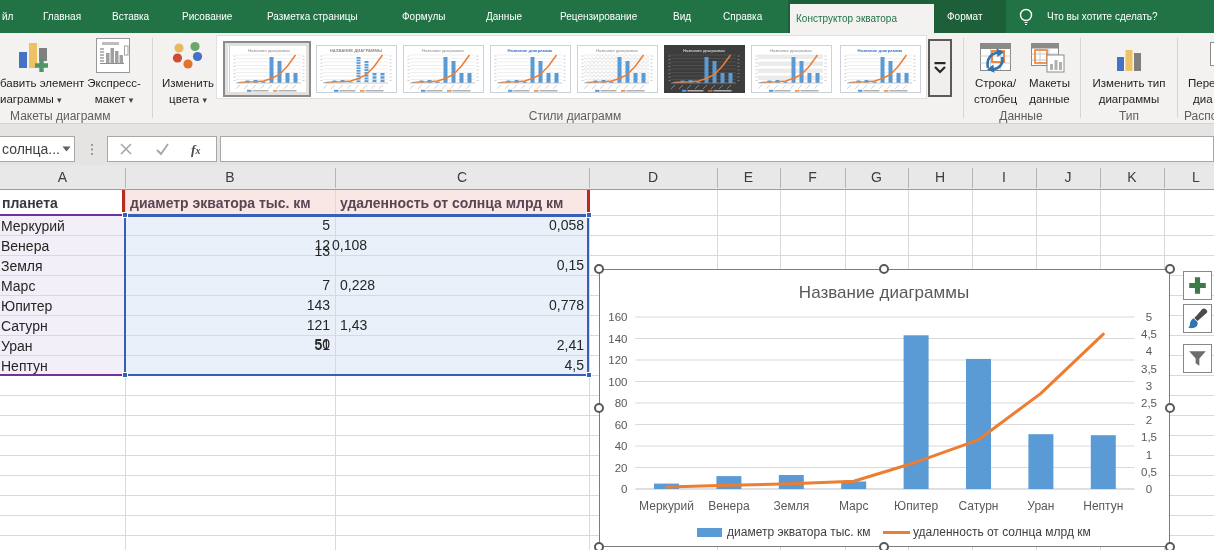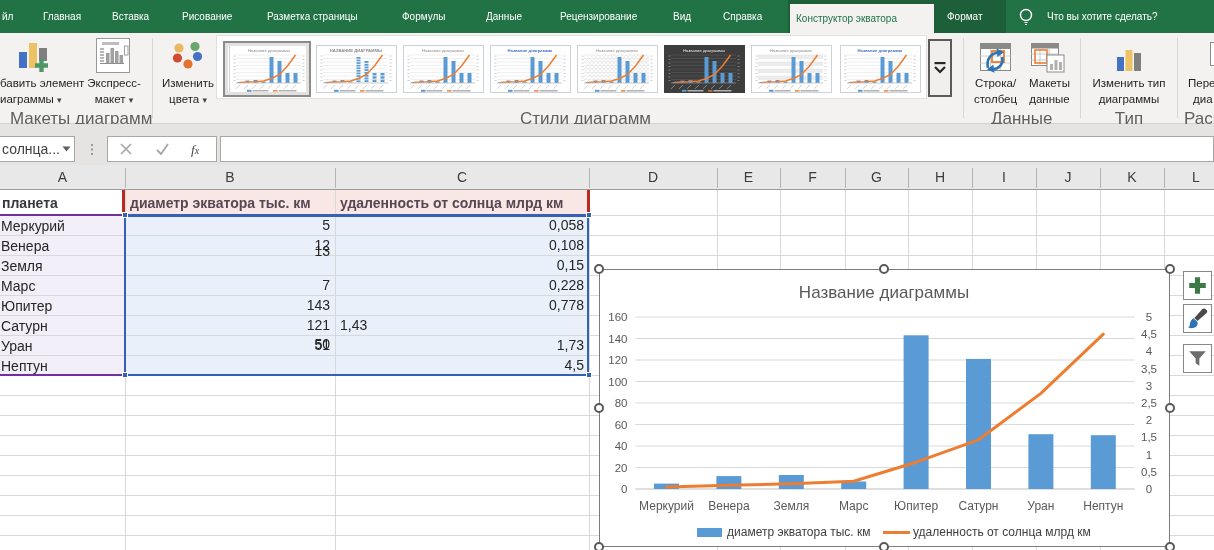--- a/index.html
+++ b/index.html
@@ -1,18 +1,18 @@
 <!DOCTYPE html>
 <html><head><meta charset="utf-8"><style>
 *{margin:0;padding:0;box-sizing:border-box}
 body{width:1214px;height:550px;overflow:hidden;position:relative;
  font-family:"Liberation Sans",sans-serif;background:#fff;-webkit-font-smoothing:antialiased}
 .abs{position:absolute}
 .tab{position:absolute;top:0;height:33px;line-height:33px;color:#fff;font-size:10px;white-space:nowrap}
-.glabel{position:absolute;top:109px;height:15px;font-size:17px;color:#605e5c;white-space:nowrap}
+.glabel{position:absolute;top:109px;height:15px;font-size:12px;color:#605e5c;white-space:nowrap}
 .btxt{position:absolute;font-size:11.5px;color:#1f1f1f;white-space:nowrap;text-align:center}
 .sep{position:absolute;top:38px;height:80px;width:1px;background:#d8d6d3}
 .vline{position:absolute;width:1px;background:#d9d9d9}
 .hline{position:absolute;height:1px;background:#d9d9d9}
 .cell{position:absolute;font-size:14px;color:#262626;white-space:nowrap;overflow:hidden}
 .hctr{position:absolute;top:165px;height:25px;line-height:25px;font-size:14px;color:#3c3c3c;text-align:center}
 .handle{position:absolute;width:10.5px;height:10.5px;border-radius:50%;background:#fff;border:2px solid #595959;z-index:30}
 </style></head><body>
 
 <div class="abs" style="left:0;top:0;width:1214px;height:33px;background:#217346"></div>
@@ -595,21 +595,21 @@
       <rect x="1" y="9" width="2" height="2"></rect>
     </g>
   </svg>
 <div class="abs" style="left:107px;top:136px;width:110px;height:26px;background:#fff;border:1px solid #a9a7a5"></div>
 <svg class="abs" style="left:119px;top:142px" width="14" height="14" viewBox="0 0 14 14">
     <path d="M2 2 L12 12 M12 2 L2 12" stroke="#a6a6a6" stroke-width="1.6"></path>
   </svg>
 <svg class="abs" style="left:155px;top:142px" width="15" height="14" viewBox="0 0 15 14">
     <path d="M2 8 L6 12 L13 2" fill="none" stroke="#a6a6a6" stroke-width="1.8"></path>
   </svg>
-<div class="abs" style="left:191px;top:139px;width:20px;height:22px;line-height:22px;font-family:'Liberation Serif',serif;font-style:italic;font-weight:normal;font-size:13.5px;color:#4a4a4a">f<span style="font-size:10px">x</span></div>
+<div class="abs" style="left:191px;top:139px;width:20px;height:22px;line-height:22px;font-family:'Liberation Serif',serif;font-style:italic;font-weight:bold;font-size:13.5px;color:#4a4a4a">f<span style="font-size:10px">x</span></div>
 <div class="abs" style="left:220px;top:136px;width:994px;height:26px;background:#fff;border:1px solid #a9a7a5"></div>
 <div class="abs" style="left:0;top:165px;width:1214px;height:25px;background:#e8e8e8;border-bottom:1px solid #9f9d9b"></div>
 <div class="hctr" style="left:0px;width:125px">A</div>
 <div class="hctr" style="left:125px;width:210px">B</div>
 <div class="hctr" style="left:335px;width:254px">C</div>
 <div class="hctr" style="left:589px;width:128px">D</div>
 <div class="hctr" style="left:717px;width:63px">E</div>
 <div class="hctr" style="left:780px;width:65px">F</div>
 <div class="hctr" style="left:845px;width:63px">G</div>
 <div class="hctr" style="left:908px;width:64px">H</div>
@@ -672,36 +672,36 @@
 <div class="abs" style="left:122px;top:372px;width:6px;height:6px;background:#3560b4;border:1px solid #fff;z-index:6"></div>
 <div class="abs" style="left:586px;top:372px;width:6px;height:6px;background:#3560b4;border:1px solid #fff;z-index:6"></div>
 <div class="cell" style="left:2px;top:190px;width:120px;height:26px;line-height:27px;font-weight:bold;font-size:14px;color:#38363e">планета</div>
 <div class="cell" style="left:130px;top:190px;width:203px;height:26px;line-height:27px;font-weight:bold;font-size:14px;color:#564753">диаметр экватора тыс. км</div>
 <div class="cell" style="left:340px;top:190px;width:247px;height:26px;line-height:27px;font-weight:bold;font-size:14px;color:#564753">удаленность от солнца млрд км</div>
 <div class="cell" style="left:1px;top:215px;width:120px;height:20px;line-height:22px">Меркурий</div>
 <div class="cell" style="left:130px;top:215px;width:200px;height:20px;line-height:20px;text-align:right">5</div>
 <div class="cell" style="left:340px;top:215px;width:244px;height:20px;line-height:20px;text-align:right">0,058</div>
 <div class="cell" style="left:1px;top:235px;width:120px;height:20px;line-height:22px">Венера</div>
 <div class="cell" style="left:130px;top:235px;width:200px;height:20px;line-height:20px;text-align:right">12</div>
-<div class="cell" style="left:340px;top:235px;width:244px;height:20px;line-height:20px;text-align:right">0,108</div>
+<div class="cell" style="left:332px;top:235px;width:244px;height:20px;line-height:20px;text-align:left">0,108</div>
 <div class="cell" style="left:1px;top:255px;width:120px;height:20px;line-height:22px">Земля</div>
 <div class="cell" style="left:130px;top:241px;width:200px;height:20px;line-height:20px;text-align:right">13</div>
 <div class="cell" style="left:340px;top:255px;width:244px;height:20px;line-height:20px;text-align:right">0,15</div>
 <div class="cell" style="left:1px;top:275px;width:120px;height:20px;line-height:22px">Марс</div>
 <div class="cell" style="left:130px;top:275px;width:200px;height:20px;line-height:20px;text-align:right">7</div>
-<div class="cell" style="left:340px;top:275px;width:244px;height:20px;line-height:20px;text-align:right">0,228</div>
+<div class="cell" style="left:340px;top:275px;width:244px;height:20px;line-height:20px;">0,228</div>
 <div class="cell" style="left:1px;top:295px;width:120px;height:20px;line-height:22px">Юпитер</div>
 <div class="cell" style="left:130px;top:295px;width:200px;height:20px;line-height:20px;text-align:right">143</div>
 <div class="cell" style="left:340px;top:295px;width:244px;height:20px;line-height:20px;text-align:right">0,778</div>
 <div class="cell" style="left:1px;top:315px;width:120px;height:20px;line-height:22px">Сатурн</div>
 <div class="cell" style="left:130px;top:315px;width:200px;height:20px;line-height:20px;text-align:right">121</div>
 <div class="cell" style="left:340px;top:315px;width:244px;height:20px;line-height:20px;text-align:left">1,43</div>
 <div class="cell" style="left:1px;top:335px;width:120px;height:20px;line-height:22px">Уран</div>
 <div class="cell" style="left:130px;top:335px;width:200px;height:20px;line-height:20px;text-align:right">51</div>
-<div class="cell" style="left:340px;top:335px;width:244px;height:20px;line-height:20px;text-align:right">1,73</div>
+<div class="cell" style="left:340px;top:335px;width:244px;height:20px;line-height:20px;text-align:right">2,41</div>
 <div class="cell" style="left:1px;top:355px;width:120px;height:20px;line-height:22px">Нептун</div>
 <div class="cell" style="left:130px;top:334px;width:200px;height:28px;line-height:20px;text-align:right">50</div>
 <div class="cell" style="left:340px;top:355px;width:244px;height:20px;line-height:20px;text-align:right">4,5</div>
 <svg class="abs" style="left:599px;top:269px;z-index:10" width="571" height="278" viewBox="0 0 571 278">
     <rect x="0.5" y="0.5" width="570" height="277" fill="#fff" stroke="#7c7c7c"></rect>
     <text x="285" y="29" text-anchor="middle" font-size="17" fill="#595959">Название диаграммы</text>
     <path d="M36.3 220.0 H535.5" stroke="#bfbfbf" stroke-width="1"></path>
     <path d="M36.3 198.5 H535.5" stroke="#d9d9d9" stroke-width="1"></path>
     <path d="M36.3 177.0 H535.5" stroke="#d9d9d9" stroke-width="1"></path>
     <path d="M36.3 155.5 H535.5" stroke="#d9d9d9" stroke-width="1"></path>

